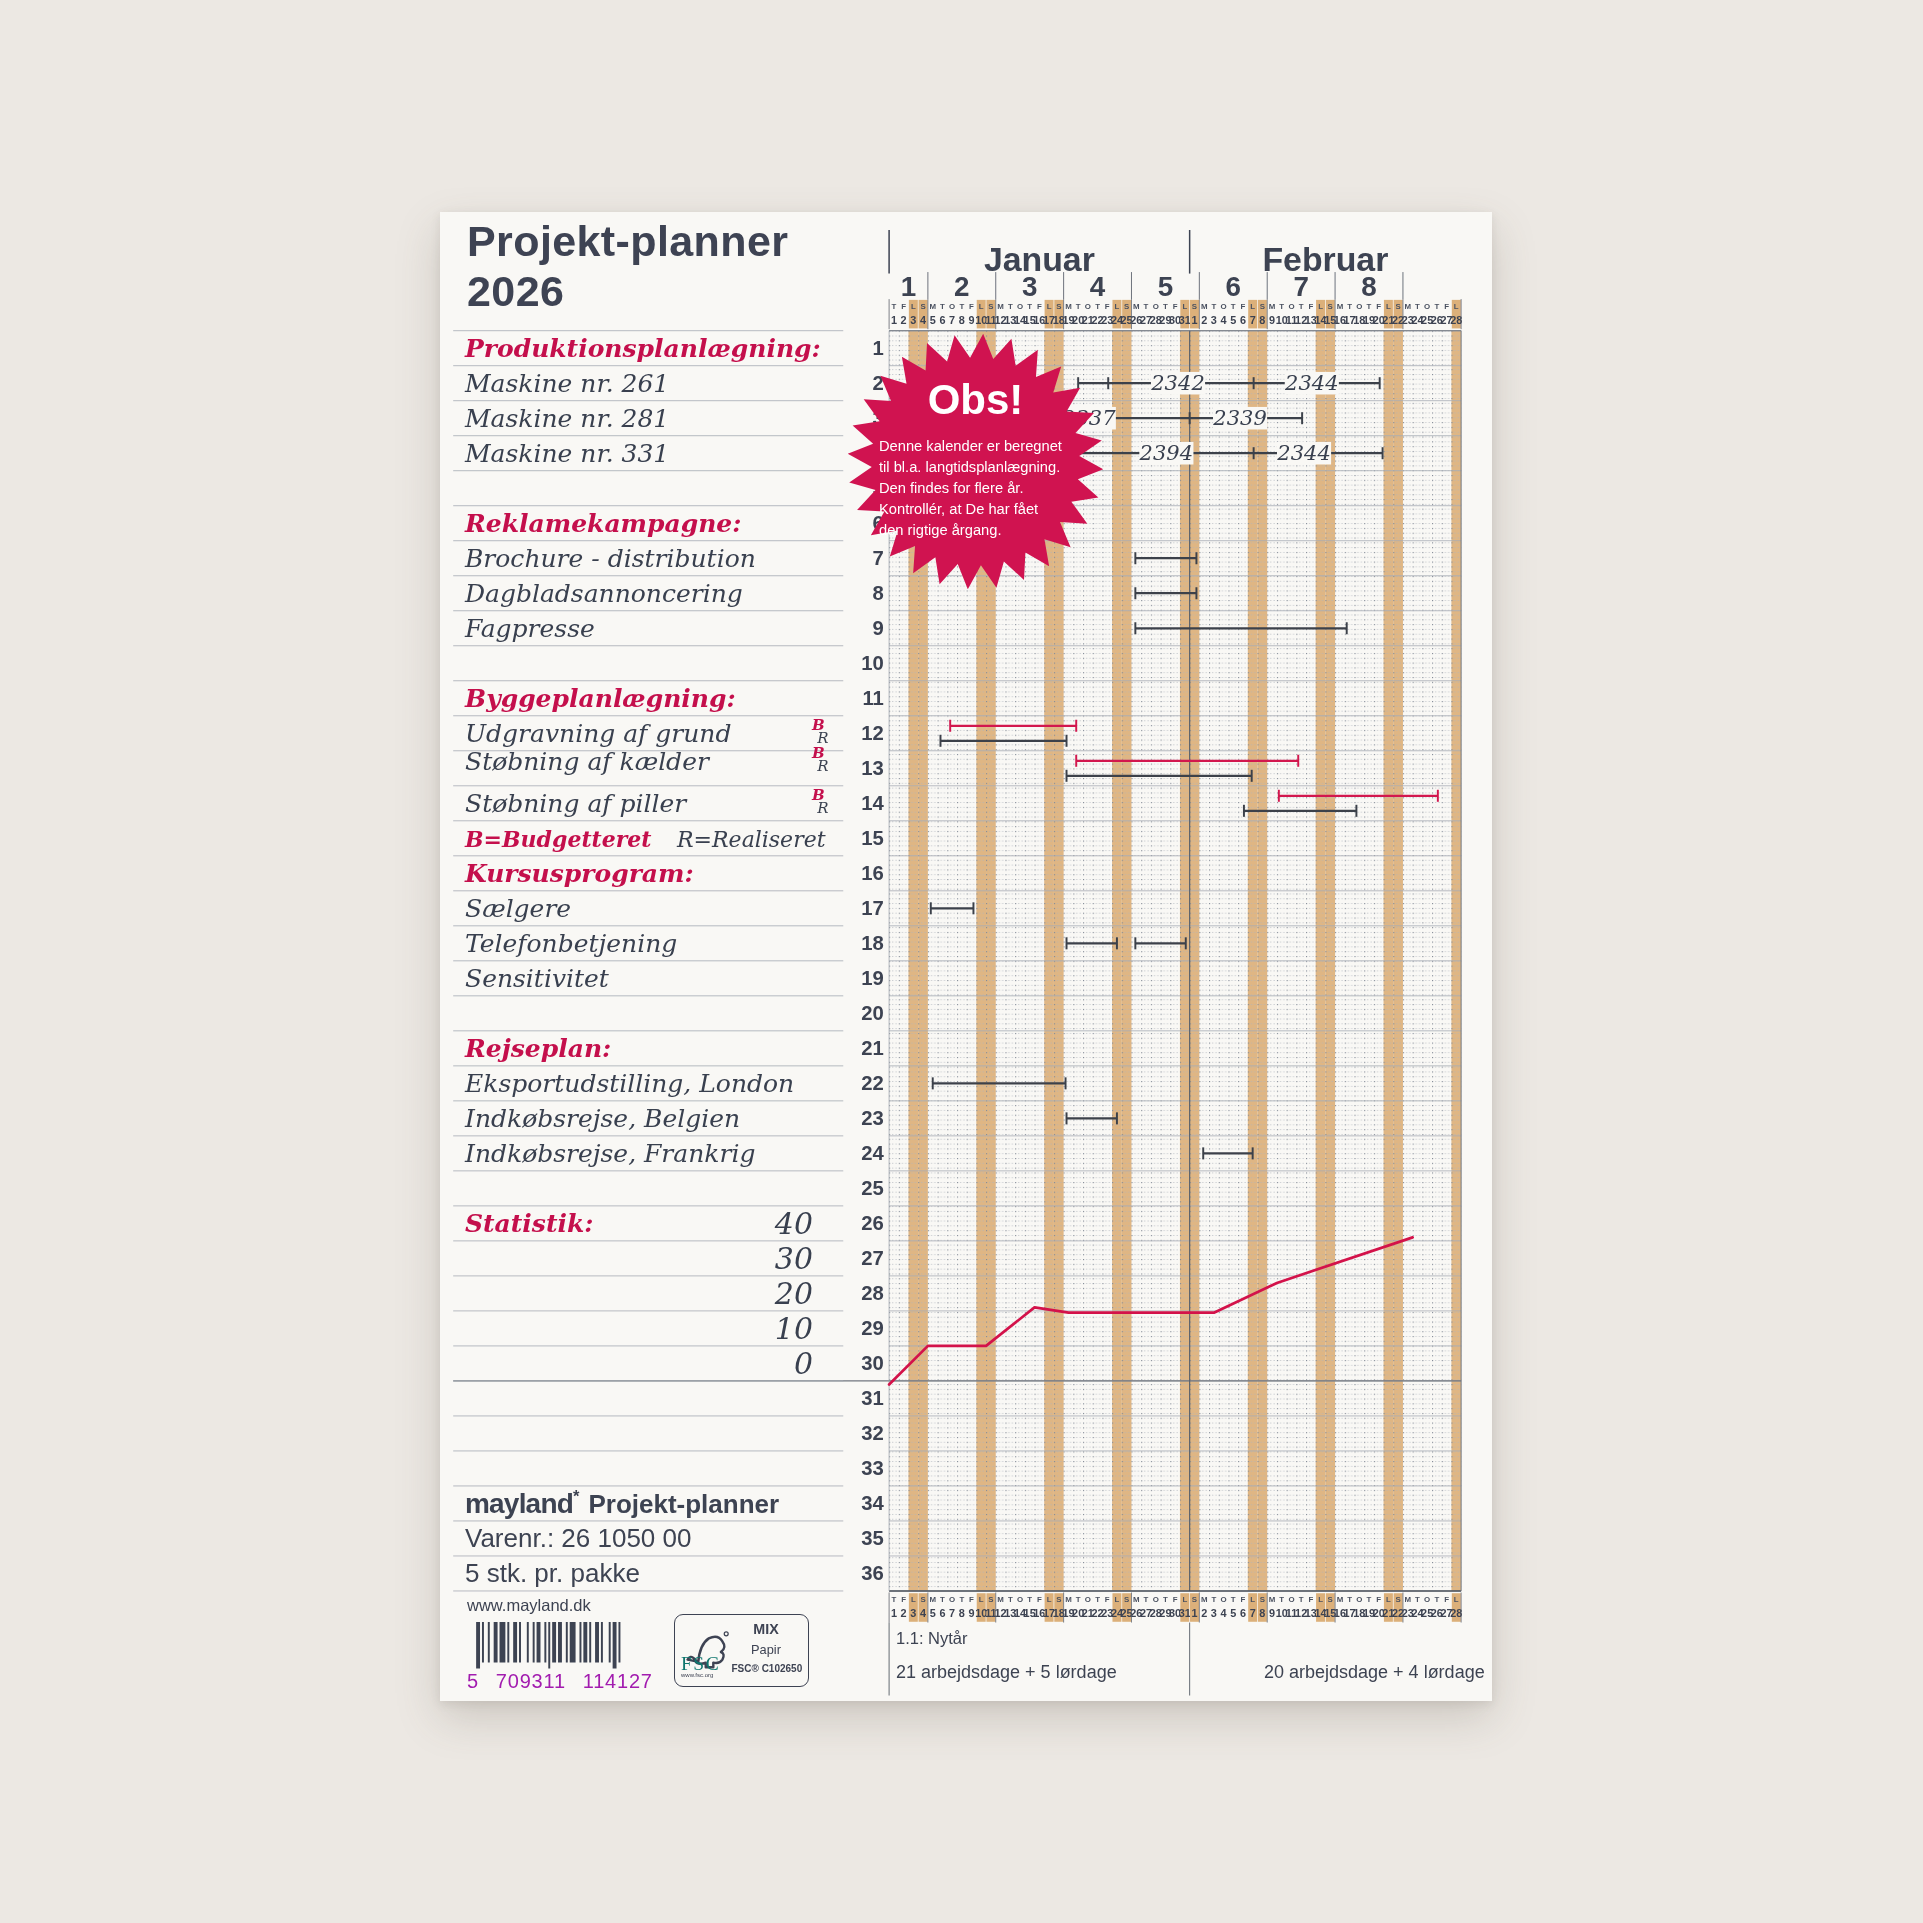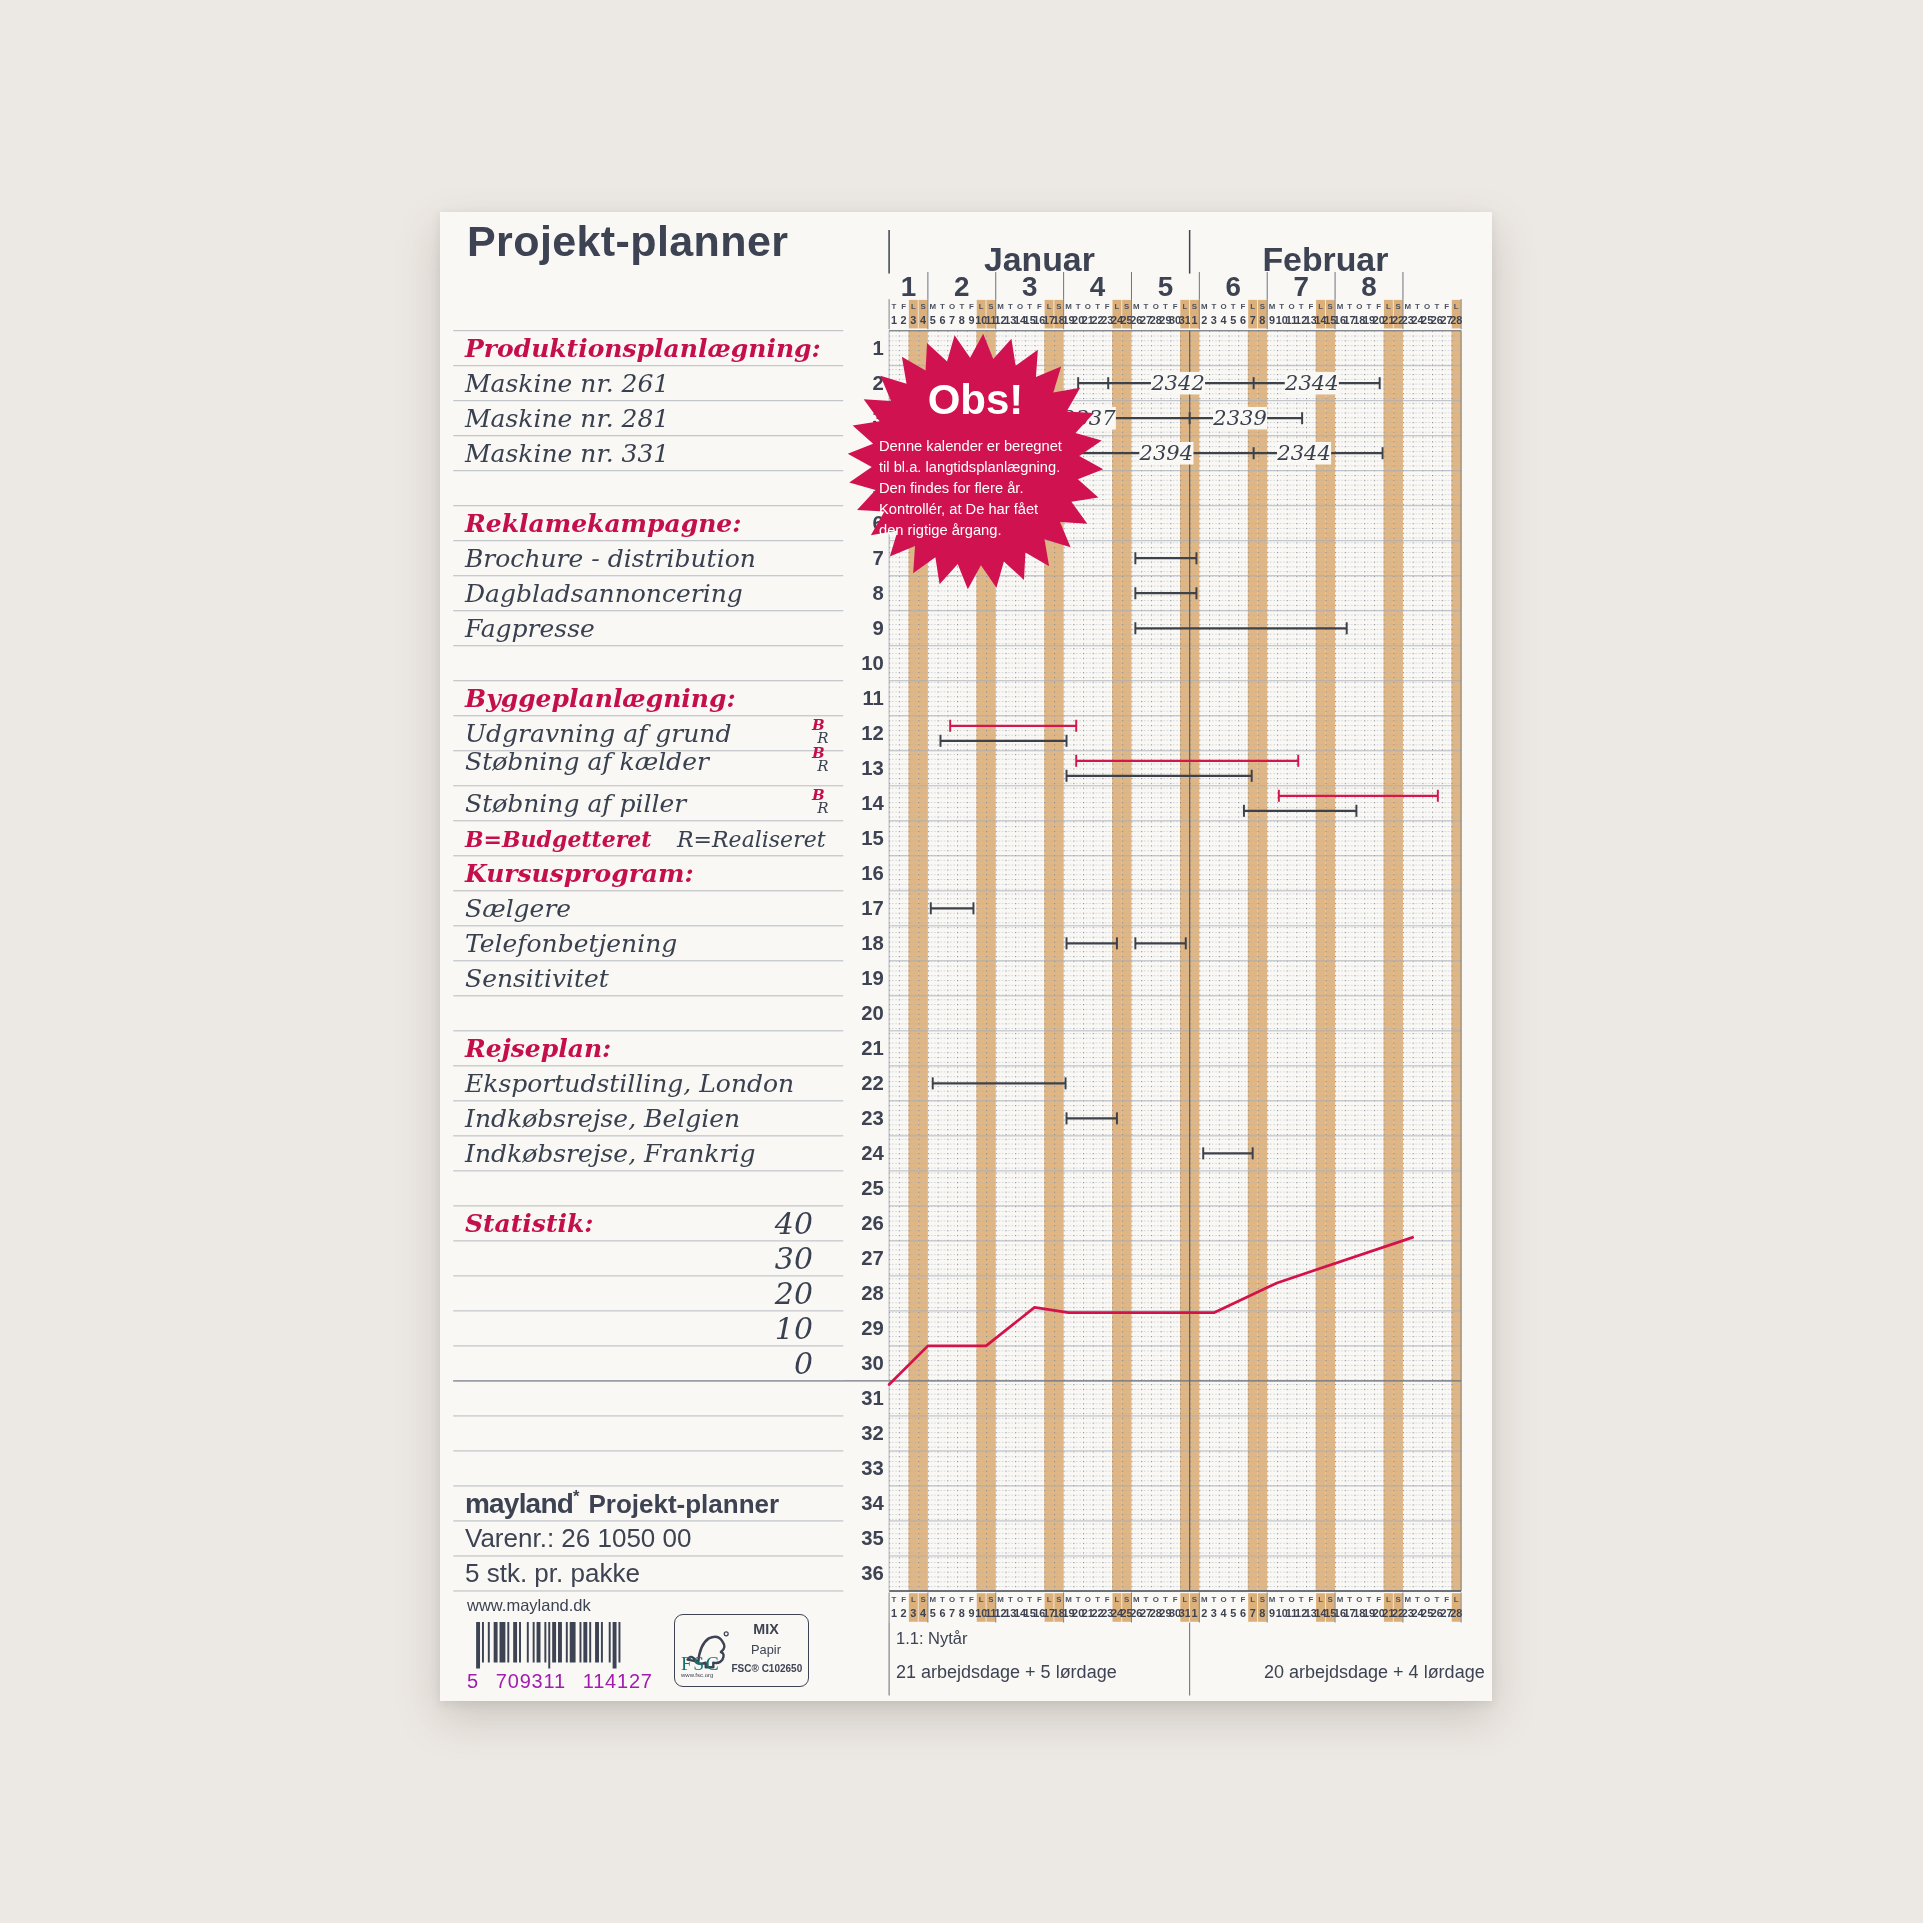--- a/index.html
+++ b/index.html
@@ -52,20 +52,21 @@
   #febnote{left:1264px;top:1662px;}
 </style>
 </head>
 <body>
 
 <div id="stage">
   <div id="page"></div>
 
   <div id="title">
     <div>Projekt-planner</div>
+    <div>2026</div>
   </div>
 
   <svg id="gridsvg" width="1924" height="1924" viewBox="0 0 2560 2560">
       <defs>
         <pattern id="dotp" x="1183" y="440" width="12.9" height="6.4" patternUnits="userSpaceOnUse">
           <rect x="0" y="0" width="1.5" height="1.5" fill="#828a96"></rect>
           <rect x="4.3" y="0" width="1.2" height="1.2" fill="#aeb3bc"></rect>
           <rect x="8.6" y="0" width="1.2" height="1.2" fill="#aeb3bc"></rect>
         </pattern>
       </defs>

